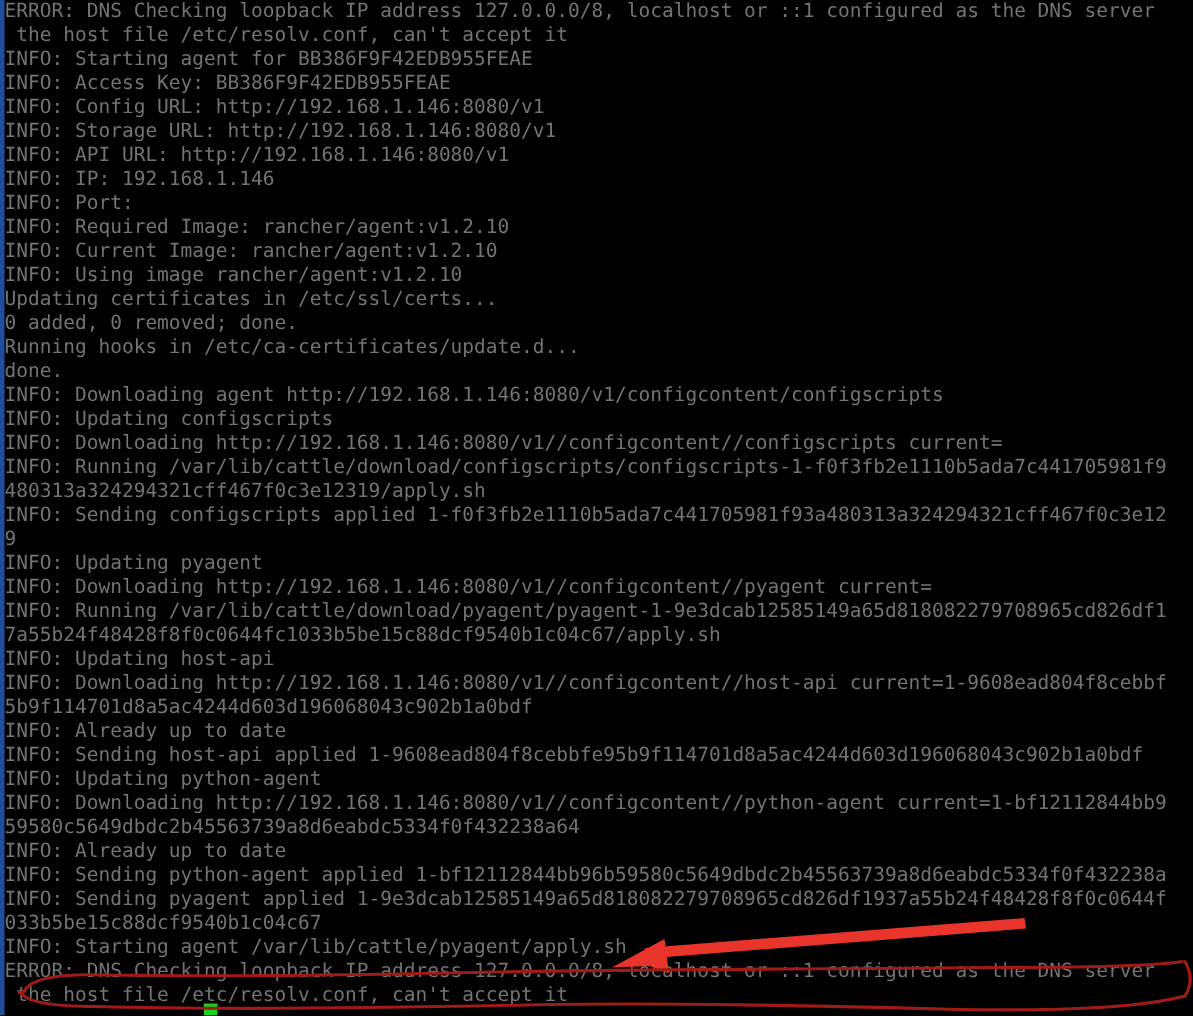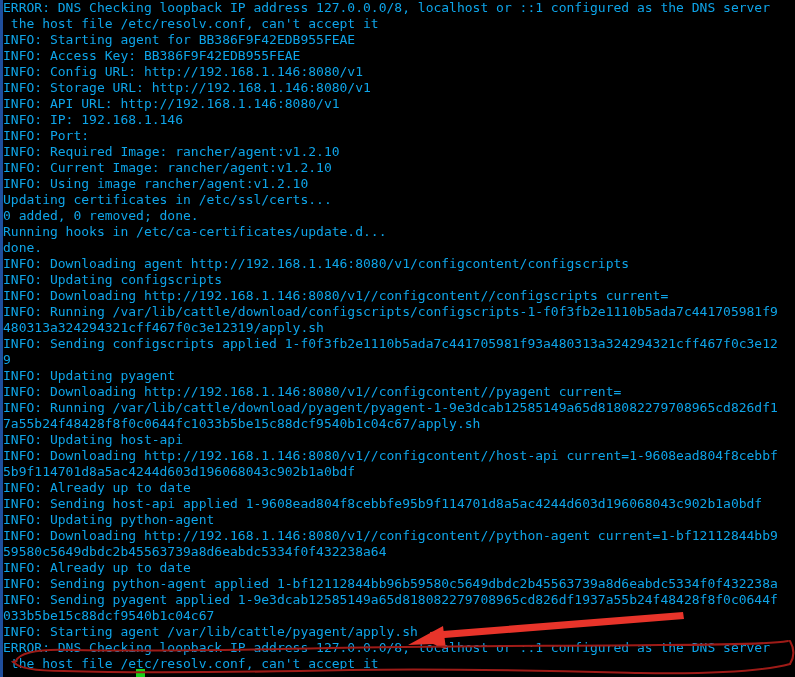--- a/index.html
+++ b/index.html
@@ -48,21 +48,21 @@
     color: #d6d6d6;
     letter-spacing: 0px;
     z-index: 2;
   }
 
   .term-line {
     display: block;
     height: 16px;
     line-height: 16px;
     white-space: pre;
-    color: #0ea5e9;
+    color: #737373;
   }
 
   
   #cursor-block {
     position: absolute;
     left: 136px;
     top: 669px;
     width: 9px;
     height: 8px;
     background: #19d219;

